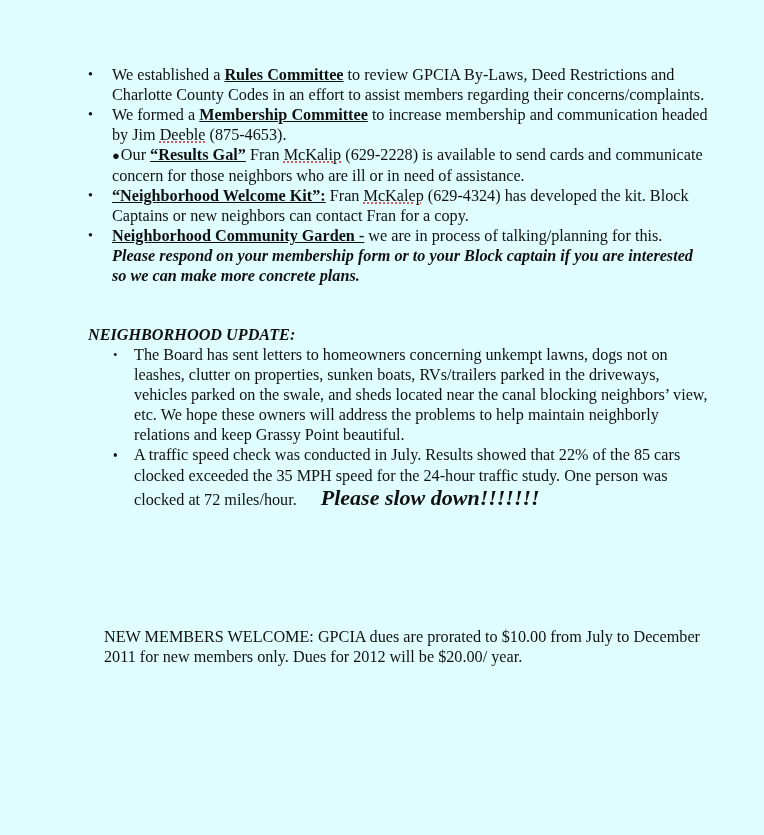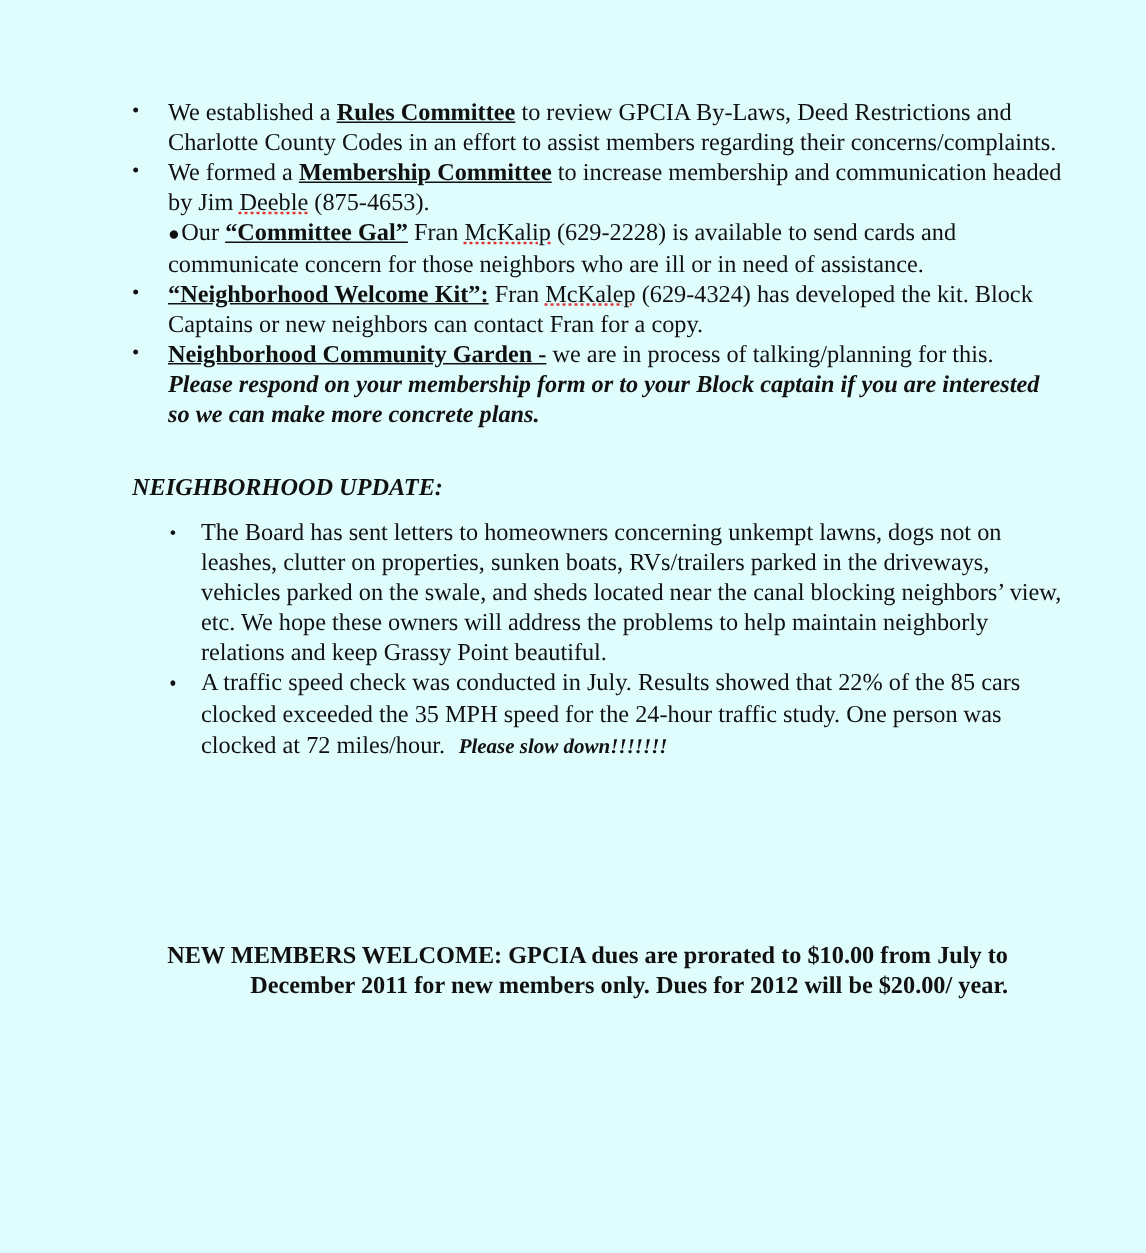--- a/index.html
+++ b/index.html
@@ -20,49 +20,48 @@
   .bullet {
     position: absolute; left: 0; top: 0; width: 12px; text-align: left;
     font-size: 14px;
   }
   .inline-bullet { font-size: 13px; margin-right: 1px; }
   .spell { text-decoration: underline dotted #d33; text-underline-offset: 2px; }
   b { font-weight: bold; text-decoration: underline; }
   .bi { font-weight: bold; font-style: italic; }
 
   .update-heading {
-    position: absolute; left: 88px; top: 315px;
+    position: absolute; left: 88px; top: 325px;
     font-weight: bold; font-style: italic;
   }
   .update-list { position: absolute; left: 113px; top: 345px; width: 600px; }
   .update-list li { position: relative; padding-left: 21px; }
   .update-list li .bullet { font-size: 13px; }
-  .slow { font-weight: bold; font-style: italic; font-size: 14px; margin-left: 9px; }
+  .slow { font-weight: bold; font-style: italic; font-size: 22px; margin-left: 24px; }
 
   .welcome {
-    position: absolute; left: 72px; top: 627px; width: 600px;
-    font-weight: bold;
-    text-align: right;
+    position: absolute; left: 104px; top: 627px; width: 600px;
+    font-weight: normal;
   }
   .contact { padding-left: 26px; }
 </style>
 </head>
 <body>
 
 <div class="page">
 
   <ul class="top-list">
     <li>
       <span class="bullet">•</span>
       <span>We established a </span><b>Rules Committee</b><span> to review GPCIA By-Laws, Deed Restrictions and Charlotte County Codes in an effort to assist members regarding their concerns/complaints.</span>
     </li>
     <li>
       <span class="bullet">•</span>
       <span>We formed a </span><b>Membership Committee</b><span> to increase membership and communication headed by Jim </span><span class="spell">Deeble</span><span> (875-4653).</span><br>
-      <span><span class="inline-bullet">●</span><span>Our </span><b>“Committee Gal”</b><span> Fran </span><span class="spell">McKalip</span><span> (629-2228) is available to send cards and communicate concern for those neighbors who are ill or in need of assistance.</span></span>
+      <span><span class="inline-bullet">●</span><span>Our </span><b>“Results Gal”</b><span> Fran </span><span class="spell">McKalip</span><span> (629-2228) is available to send cards and communicate concern for those neighbors who are ill or in need of assistance.</span></span>
     </li>
     <li>
       <span class="bullet">•</span>
       <b>“Neighborhood Welcome Kit”:</b><span> Fran </span><span class="spell">McKalep</span><span> (629-4324) has developed the kit. Block Captains or new neighbors can contact Fran for a copy.</span>
     </li>
     <li>
       <span class="bullet">•</span>
       <b>Neighborhood Community Garden -</b><span> we are in process of talking/planning for this. </span><span class="bi">Please respond on your membership form or to your Block captain if you are interested so we can make more concrete plans.</span>
     </li>
   </ul>

